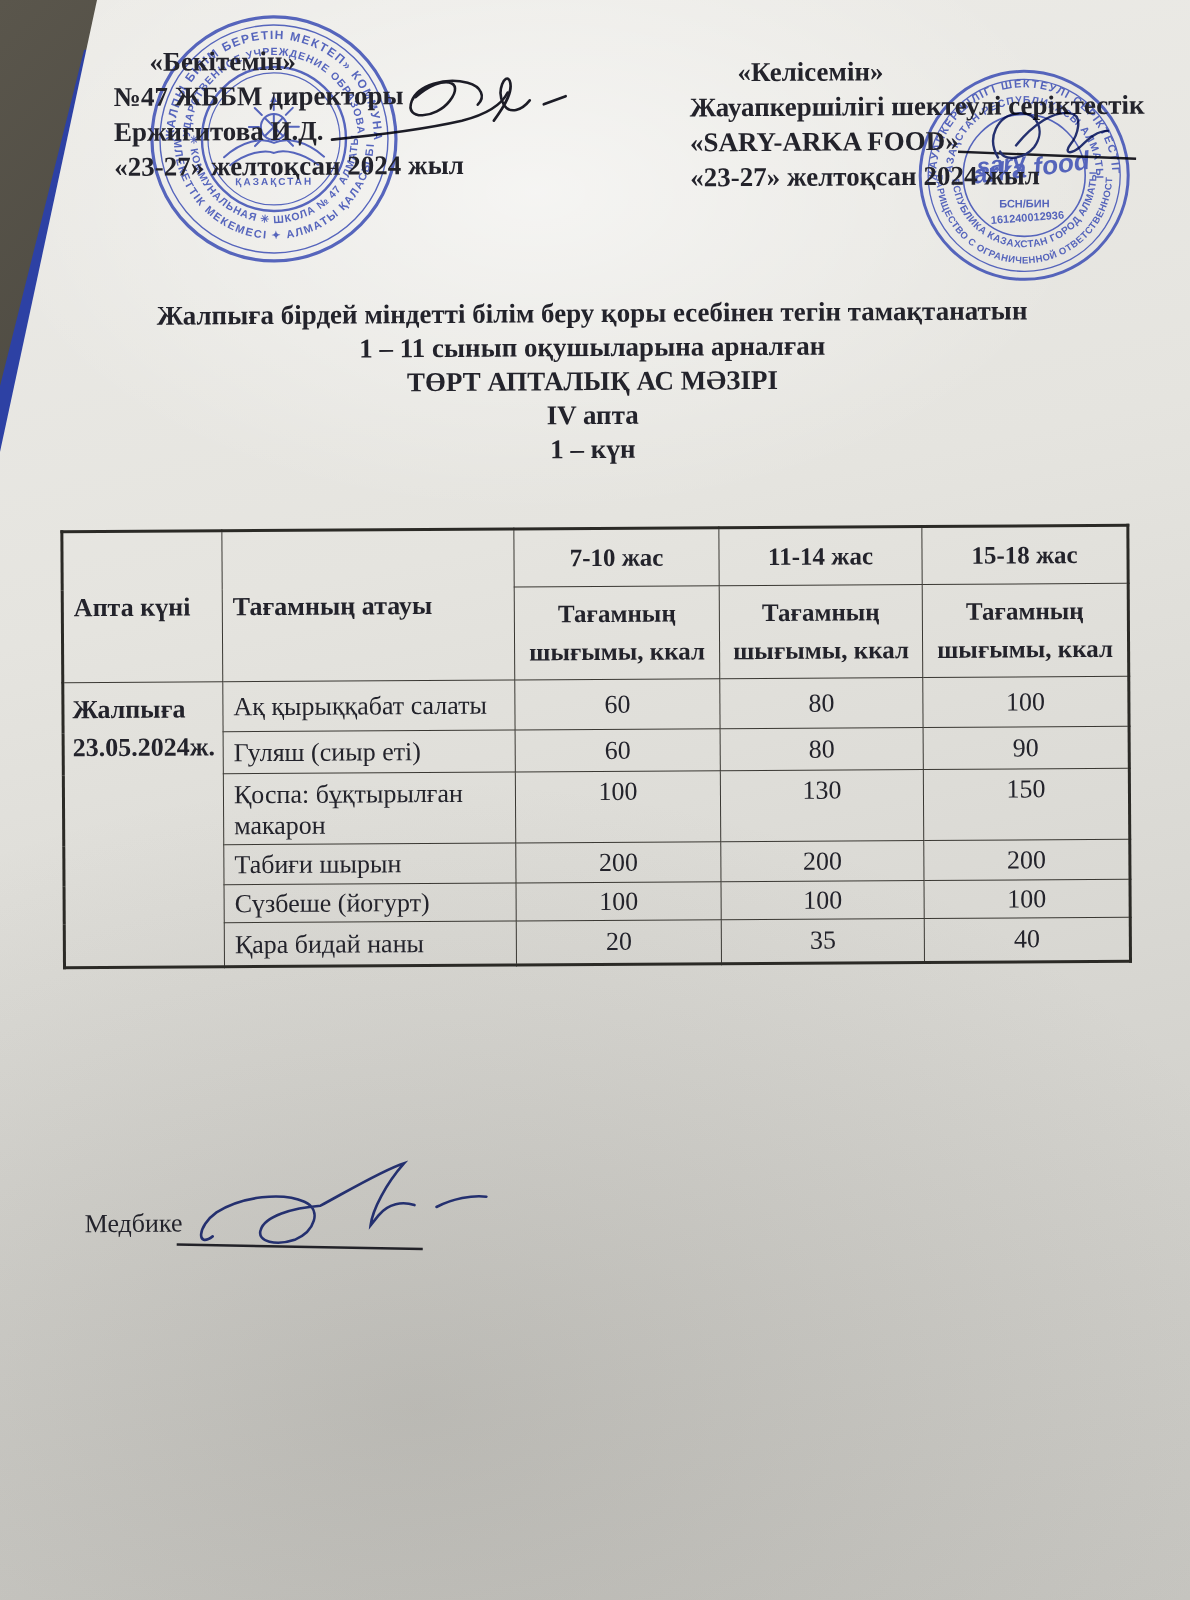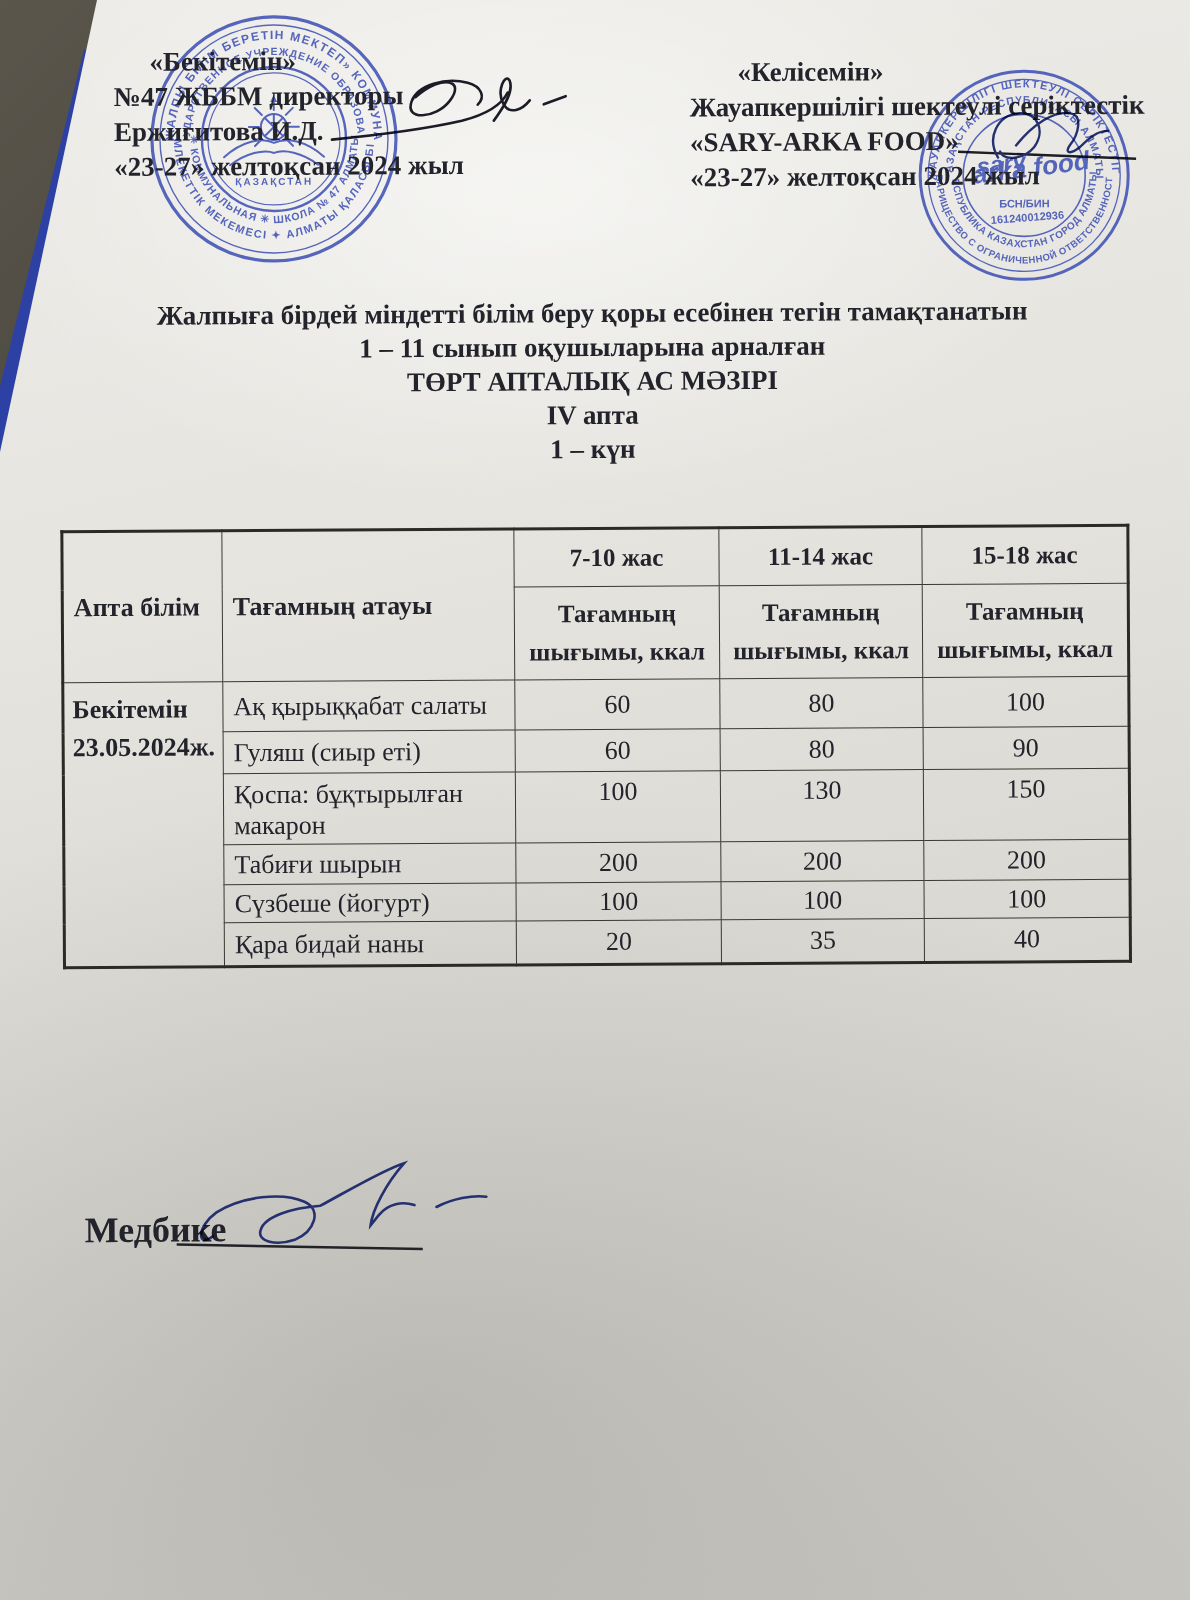--- a/index.html
+++ b/index.html
@@ -31,21 +31,21 @@
     font-family:"Liberation Serif",serif;}
   th.c-day,th.c-dish{font-size:26px;font-weight:bold;text-align:left;padding-left:10px;vertical-align:middle;}
   th.c-age{font-size:25px;font-weight:bold;height:54px;text-align:center;vertical-align:middle;}
   th.c-sub{font-size:25px;font-weight:bold;height:84px;text-align:center;vertical-align:middle;
     line-height:38px;padding:4px 8px;}
   td.day-cell{vertical-align:top;padding:8px 4px 0 8px;font-weight:bold;font-size:26px;line-height:38px;}
   td.dish{font-size:26px;padding:3px 6px 3px 10px;line-height:31px;text-align:left;}
   td.val{font-size:26px;text-align:center;}
   tr.r1{height:50px;}tr.r2{height:42px;}tr.r3{height:62px;}
   tr.r4{height:40px;}tr.r5{height:36px;}tr.r6{height:44px;}
-  .footer-label{position:absolute;left:82px;top:1206px;font-weight:bold;font-size:36px;color:#23232b;}
+  .footer-label{position:absolute;left:82px;top:1206px;font-weight:normal;font-size:26px;color:#23232b;}
 </style>
 </head>
 <body>
 
 <div class="photo">
   <div class="blue-strip"></div>
   <div class="paper"></div>
 
   <div class="content">
 
@@ -167,36 +167,36 @@
     <table class="menu">
       <colgroup>
         <col style="width:160px">
           <col style="width:292px">
         <col style="width:205px">
           <col style="width:203px">
           <col style="width:206px">
       </colgroup>
       <thead>
         <tr>
-          <th class="c-day" rowspan="2">Апта білім</th>
+          <th class="c-day" rowspan="2">Апта күні</th>
           <th class="c-dish" rowspan="2">Тағамның атауы</th>
           <th class="c-age">7-10 жас</th>
           <th class="c-age">11-14 жас</th>
           <th class="c-age">15-18 жас</th>
         </tr>
         <tr>
           <th class="c-sub">Тағамның шығымы, ккал</th>
           <th class="c-sub">Тағамның шығымы, ккал</th>
           <th class="c-sub">Тағамның шығымы, ккал</th>
         </tr>
       </thead>
       <tbody>
         <tr class="r1">
           <td class="day-cell" rowspan="6">
-            <div>Бекітемін</div>
+            <div>Жалпыға</div>
             <div>23.05.2024ж.</div>
           </td>
           <td class="dish">Ақ қырыққабат салаты</td>
           <td class="val">60</td>
           <td class="val">80</td>
           <td class="val">100</td>
         </tr>
         <tr class="r2">
           <td class="dish">Гуляш (сиыр еті)</td>
           <td class="val">60</td>

